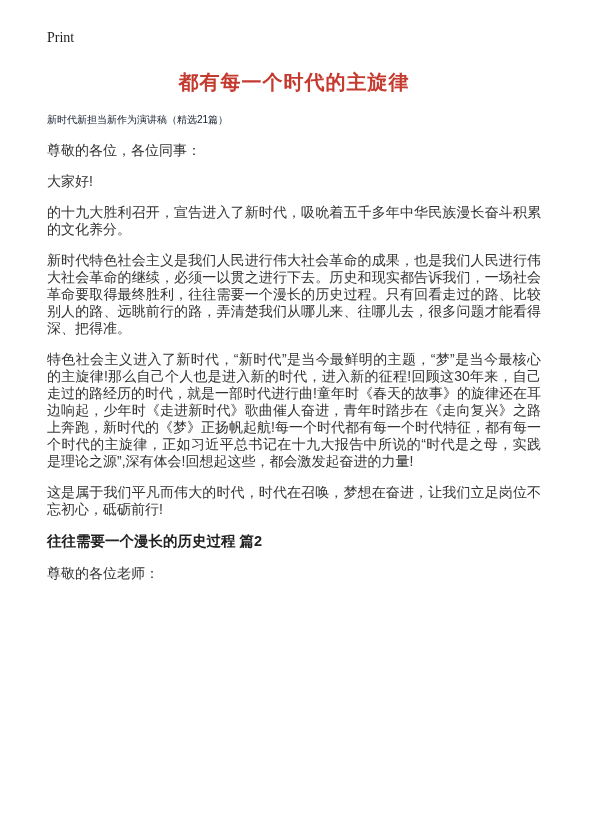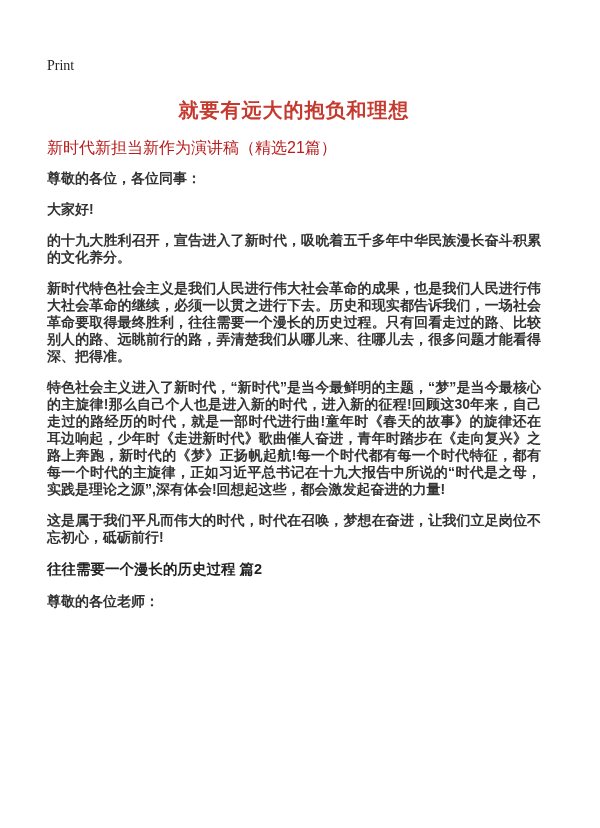--- a/index.html
+++ b/index.html
@@ -11,71 +11,70 @@
     overflow: hidden;
   }
   body {
     font-family: "Liberation Sans", "DejaVu Sans", sans-serif;
     color: #333333;
   }
   .page {
     box-sizing: border-box;
     width: 588px;
     height: 828px;
-    padding: 56px 47px 0 47px;
+    padding: 28px 47px 0 47px;
     background: #ffffff;
   }
   .print-link {
     font-family: "Liberation Serif", "DejaVu Serif", serif;
     font-size: 14px;
     line-height: 15px;
     color: #222222;
     margin: 0 0 13px 0;
     display: inline-block;
   }
   h1.title {
     font-size: 20px;
     line-height: 23px;
     font-weight: bold;
     text-align: center;
     margin: 13px 0 0 0;
     letter-spacing: 1px;
   }
   p.subtitle {
-    font-size: 16px;
+    font-size: 10px;
     line-height: 17px;
     margin: 17px 0 0 0;
-    color: #b91c1c;
+    color: #0f172a;
   }
   h2.section-heading {
     font-size: 14.5px;
     line-height: 17px;
     font-weight: bold;
     color: #222222;
     margin: 15px 0 15px 0;
   }
   p.para {
     font-size: 14px;
     line-height: 17px;
     margin: 14px 0;
     text-align: justify;
     text-justify: inter-ideograph;
     color: #333333;
     word-break: break-all;
-    font-weight: bold;
   }
 </style>
 </head>
 <body>
 
 <div class="page">
 
   <span class="print-link">Print</span>
 
-  <h1 class="title" style="color: rgb(197, 58, 47);">就要有远大的抱负和理想</h1>
+  <h1 class="title" style="color: rgb(197, 58, 47);">都有每一个时代的主旋律</h1>
 
   <p class="subtitle">新时代新担当新作为演讲稿（精选21篇）</p>
 
 
   <p class="para">尊敬的各位，各位同事：</p>
   <p class="para">大家好!</p>
   <p class="para">的十九大胜利召开，宣告进入了新时代，吸吮着五千多年中华民族漫长奋斗积累的文化养分。</p>
   <p class="para">新时代特色社会主义是我们人民进行伟大社会革命的成果，也是我们人民进行伟大社会革命的继续，必须一以贯之进行下去。历史和现实都告诉我们，一场社会革命要取得最终胜利，往往需要一个漫长的历史过程。只有回看走过的路、比较别人的路、远眺前行的路，弄清楚我们从哪儿来、往哪儿去，很多问题才能看得深、把得准。</p>
   <p class="para">特色社会主义进入了新时代，“新时代”是当今最鲜明的主题，“梦”是当今最核心的主旋律!那么自己个人也是进入新的时代，进入新的征程!回顾这30年来，自己走过的路经历的时代，就是一部时代进行曲!童年时《春天的故事》的旋律还在耳边响起，少年时《走进新时代》歌曲催人奋进，青年时踏步在《走向复兴》之路上奔跑，新时代的《梦》正扬帆起航!每一个时代都有每一个时代特征，都有每一个时代的主旋律，正如习近平总书记在十九大报告中所说的“时代是之母，实践是理论之源”,深有体会!回想起这些，都会激发起奋进的力量!</p>
   <p class="para">这是属于我们平凡而伟大的时代，时代在召唤，梦想在奋进，让我们立足岗位不忘初心，砥砺前行!</p>

